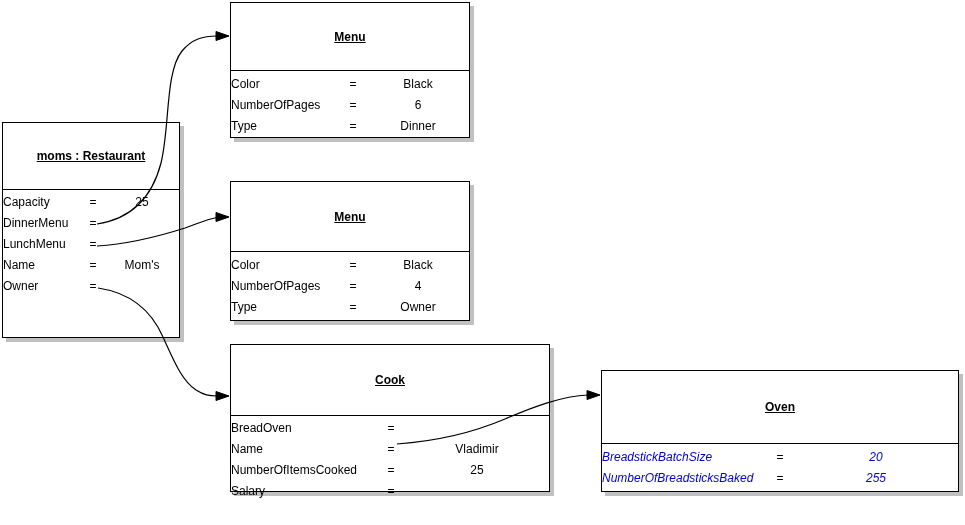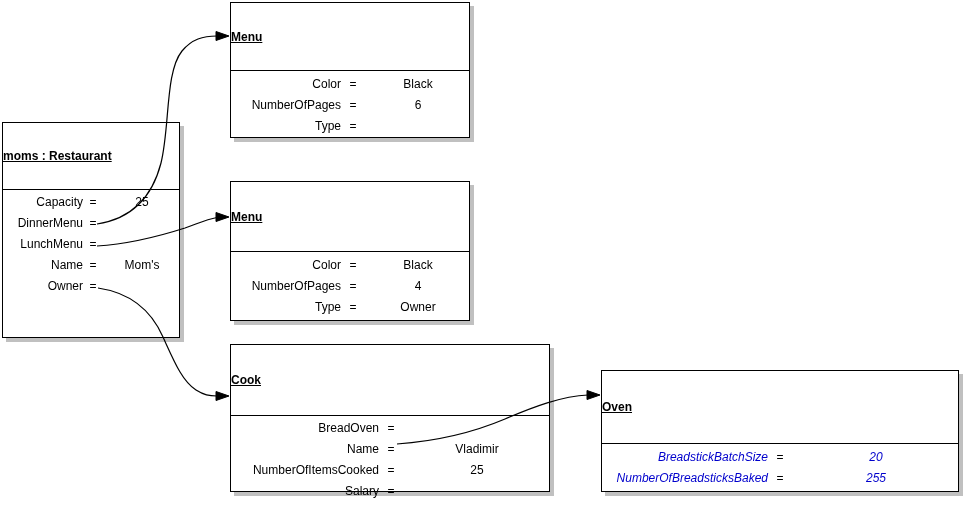--- a/index.html
+++ b/index.html
@@ -10,34 +10,34 @@
     font-size:12px;color:var(--text,#000);
     overflow:hidden;
   }
   .obj{
     position:absolute;box-sizing:border-box;
     background:var(--background,#fff);
     border:1px solid var(--border,#000);
     box-shadow:4px 4px 0 0 var(--shadow,#c0c0c0);
   }
   .obj-title{
-    display:flex;align-items:center;
+    display:flex;align-items:center;justify-content:center;
     border-bottom:1px solid var(--border,#000);
     box-sizing:content-box;
   }
   .obj-title span{
     font-weight:bold;text-decoration:underline;white-space:pre;
   }
   .obj-attrs{padding-top:2px;}
   .row{
     display:grid;height:21px;line-height:21px;
     grid-template-columns:var(--namew,100px) var(--eqw,24px) 1fr;
     white-space:pre;
   }
-  .an{text-align:right;overflow:visible;}
+  .an{overflow:visible;}
   .eq{text-align:center;}
   .av{text-align:center;padding-left:2px;}
   .blue-attrs .an,.blue-attrs .av{
     color:var(--blue,#0000cc);font-style:italic;
   }
   #wires{position:absolute;left:0;top:0;width:965px;height:525px;pointer-events:none;}
   #wires path{fill:none;stroke:var(--border,#000);stroke-width:1.2;}
   #wires polygon{fill:var(--border,#000);stroke:var(--border,#000);}
 </style>
 </head>
@@ -89,20 +89,21 @@
         <span class="av">Black</span>
       </div>
       <div class="row">
         <span class="an">NumberOfPages</span>
         <span class="eq">=</span>
         <span class="av">6</span>
       </div>
       <div class="row">
         <span class="an">Type</span>
         <span class="eq">=</span>
+        <span class="av">Dinner</span>
       </div>
     </div>
   </div>
 
   <div class="obj" style="left:230px;top:181px;width:240px;height:140px;--namew:110px;--eqw:24px;">
     <div class="obj-title" style="height:69px">
       <span>Menu</span>
     </div>
     <div class="obj-attrs" style="padding-top:3px">
       <div class="row">

